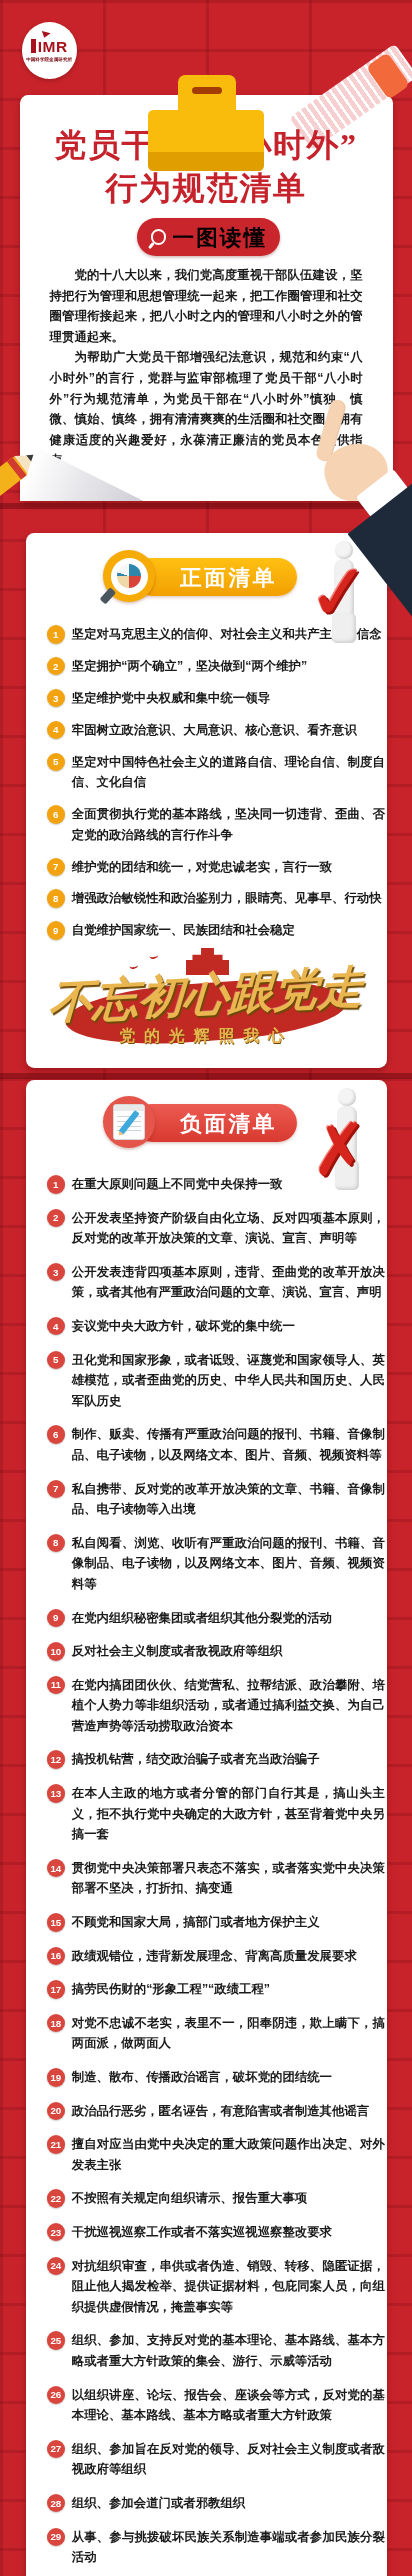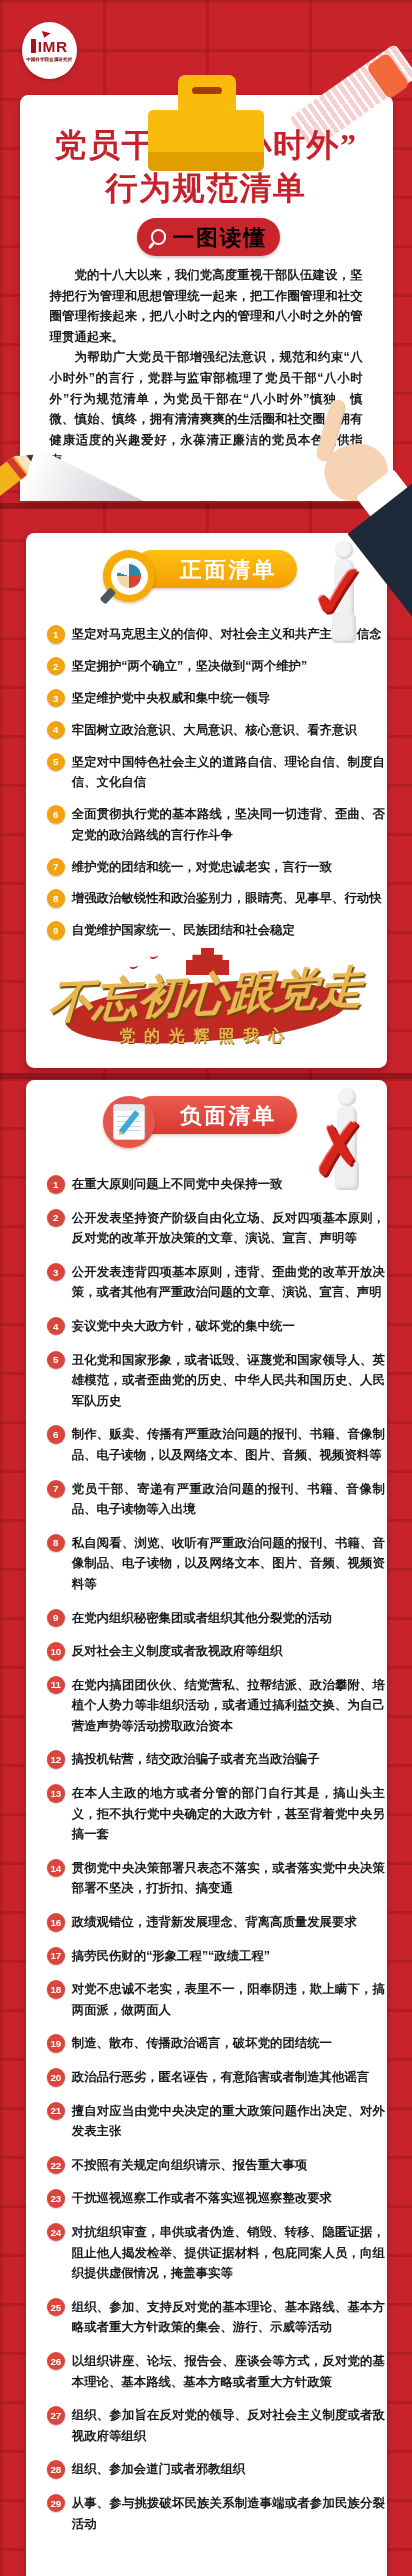--- a/index.html
+++ b/index.html
@@ -57,21 +57,21 @@
 
   
   .hand{position:absolute;left:312px;top:399px;width:103px;height:165px;z-index:9;}
   .hand .finger{position:absolute;left:11.3px;top:0;width:15.5px;height:63px;background:#f6d3b3;border-radius:7.7px;transform:rotate(16deg);box-shadow:-1px 0 1.5px rgba(0,0,0,.08) inset;}
   .hand .fist{position:absolute;left:13.4px;top:45px;width:63px;height:56px;background:#f6d3b3;border-radius:46% 54% 52% 48%;transform:rotate(-18deg);}
   .hand .cuff{position:absolute;left:47px;top:81px;width:47px;height:27px;background:#ffffff;border-radius:4.1px;transform:rotate(-38deg);}
   .hand .sleeve{position:absolute;left:61px;top:96px;width:88px;height:113px;background:#1e2a3a;transform:rotate(-38deg);}
 
   
   .badge{position:absolute;z-index:5;width:216px;height:62px;}
-  .badge .pill{position:absolute;left:30px;top:0;width:137px;height:38px;border-radius:19.6px;display:flex;align-items:center;justify-content:center;padding-left:27px;box-shadow:0 1.5px 3.1px rgba(120,30,0,.25);}
+  .badge .pill{position:absolute;left:30px;top:8px;width:137px;height:38px;border-radius:19.6px;display:flex;align-items:center;justify-content:center;padding-left:27px;box-shadow:0 1.5px 3.1px rgba(120,30,0,.25);}
   .badge .pill span{color:#fff;font-weight:900;font-size:21.6px;letter-spacing:2.6px;font-family:"Liberation Serif",serif;}
   .badge .disc{position:absolute;left:0;top:0;width:52px;height:52px;border-radius:50%;z-index:2;display:flex;align-items:center;justify-content:center;box-shadow:0 1.5px 3.1px rgba(120,30,0,.3);}
   .badge.gold .pill{background:linear-gradient(180deg,#ffc011,#f2a003);}
   .badge.gold .disc{background:#f6ab07;}
   .badge.redb .pill{background:linear-gradient(180deg,#ec5b52,#d8392f);}
   .badge.redb .disc{background:#e4554b;}
   .pie-glass{position:relative;width:37px;height:37px;background:#fff;border-radius:50%;}
   .pie-glass .pie{position:absolute;left:6.7px;top:6.7px;width:24px;height:24px;border-radius:50%;
     background:conic-gradient(#2e86ab 0 25%,#d8433a 25% 50%,#f0d9a8 50% 75%,#2e86ab 75% 80%,#f7f7f7 80% 100%);}
   .pie-glass .handle{position:absolute;left:-6.2px;top:30px;width:8.2px;height:15.5px;background:#4a5660;border-radius:2.1px;transform:rotate(42deg);}
@@ -269,21 +269,21 @@
       <div class="item">
         <span class="num">5</span>
         <span class="txt">丑化党和国家形象，或者诋毁、诬蔑党和国家领导人、英雄模范，或者歪曲党的历史、中华人民共和国历史、人民军队历史</span>
       </div>
       <div class="item">
         <span class="num">6</span>
         <span class="txt">制作、贩卖、传播有严重政治问题的报刊、书籍、音像制品、电子读物，以及网络文本、图片、音频、视频资料等</span>
       </div>
       <div class="item">
         <span class="num">7</span>
-        <span class="txt">党员干部、寄递有严重政治问题的报刊、书籍、音像制品、电子读物等入出境</span>
+        <span class="txt">私自携带、反对党的改革开放决策的文章、书籍、音像制品、电子读物等入出境</span>
       </div>
       <div class="item">
         <span class="num">8</span>
         <span class="txt">私自阅看、浏览、收听有严重政治问题的报刊、书籍、音像制品、电子读物，以及网络文本、图片、音频、视频资料等</span>
       </div>
       <div class="item">
         <span class="num">9</span>
         <span class="txt">在党内组织秘密集团或者组织其他分裂党的活动</span>
       </div>
       <div class="item">
@@ -300,20 +300,24 @@
       </div>
       <div class="item">
         <span class="num">13</span>
         <span class="txt">在本人主政的地方或者分管的部门自行其是，搞山头主义，拒不执行党中央确定的大政方针，甚至背着党中央另搞一套</span>
       </div>
       <div class="item">
         <span class="num">14</span>
         <span class="txt">贯彻党中央决策部署只表态不落实，或者落实党中央决策部署不坚决，打折扣、搞变通</span>
       </div>
       <div class="item">
+        <span class="num">15</span>
+        <span class="txt">不顾党和国家大局，搞部门或者地方保护主义</span>
+      </div>
+      <div class="item">
         <span class="num">16</span>
         <span class="txt">政绩观错位，违背新发展理念、背离高质量发展要求</span>
       </div>
       <div class="item">
         <span class="num">17</span>
         <span class="txt">搞劳民伤财的“形象工程”“政绩工程”</span>
       </div>
       <div class="item">
         <span class="num">18</span>
         <span class="txt">对党不忠诚不老实，表里不一，阳奉阴违，欺上瞒下，搞两面派，做两面人</span>

